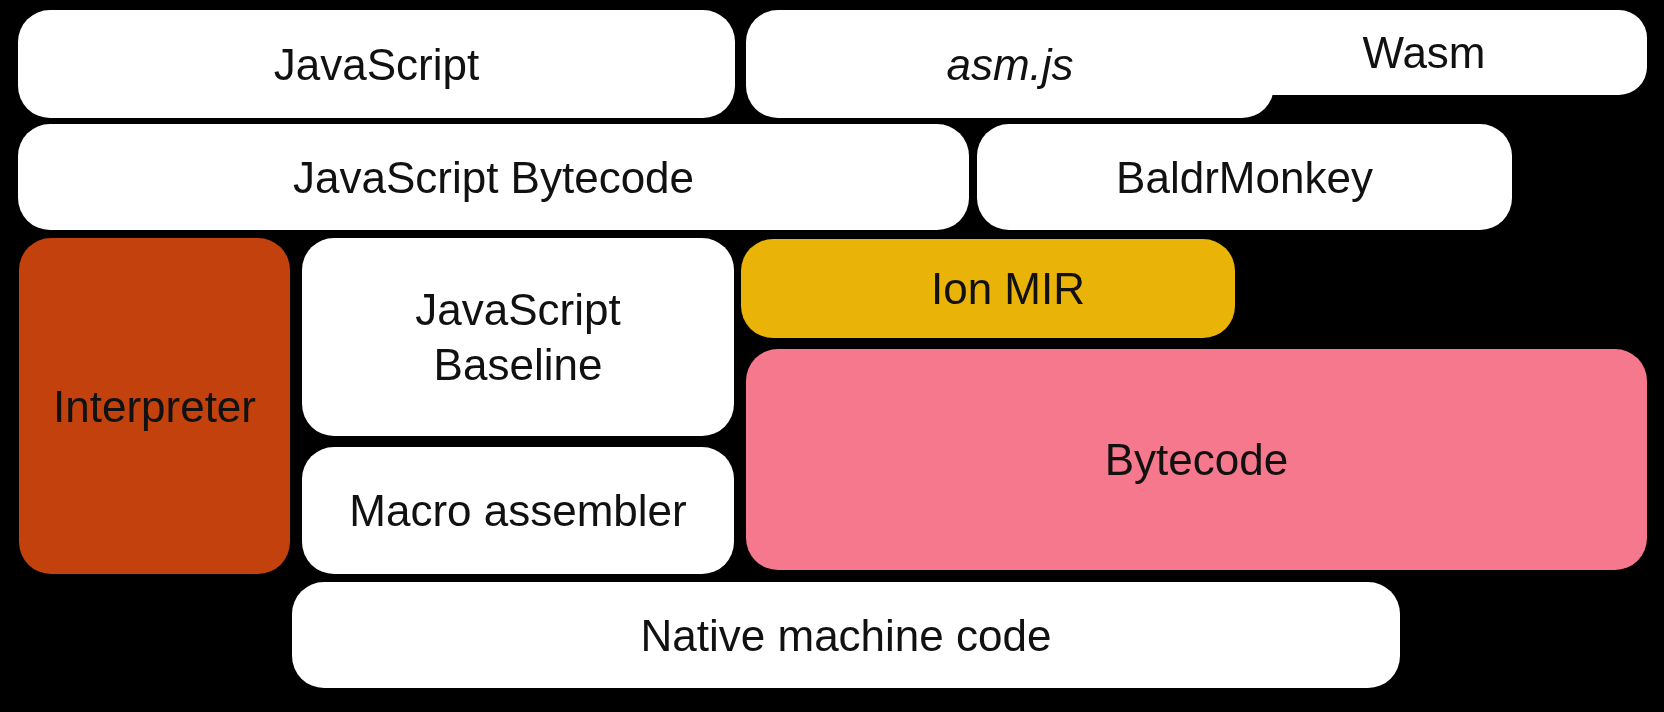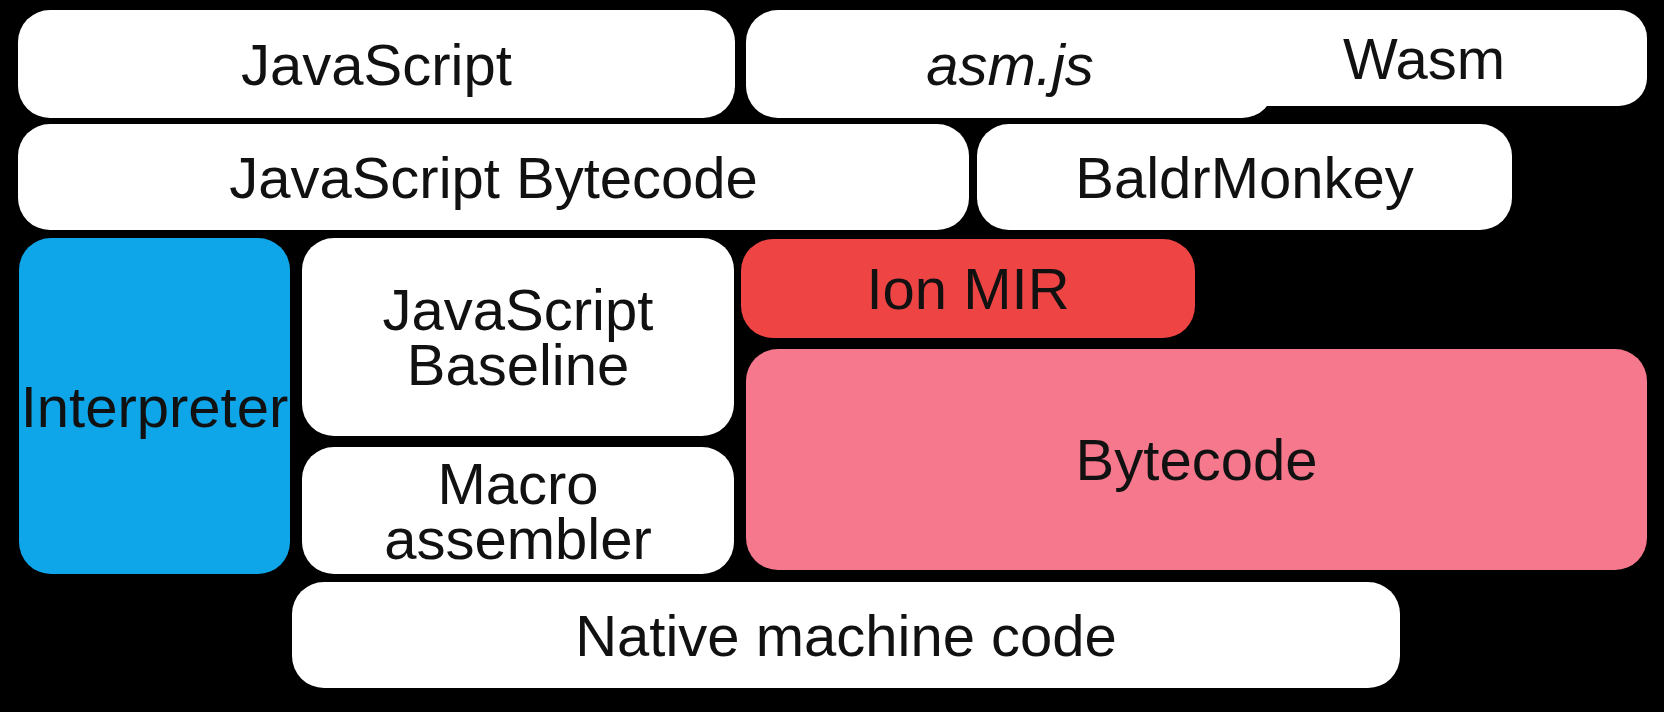--- a/index.html
+++ b/index.html
@@ -17,32 +17,32 @@
     overflow: hidden;
   }
   .box {
     position: absolute;
     background: #fff;
     border-radius: 32px;
     display: flex;
     align-items: center;
     justify-content: center;
     text-align: center;
-    font-size: 58px;
+    font-size: 44px;
     line-height: 55px;
     color: #111;
   }
-  .box.gray  { background: #0ea5e9; }
-  .box.green { background: #ef4444; }
+  .box.gray  { background: #c2410c; }
+  .box.green { background: #eab308; padding-left: 40px; }
   .box.pink  { background: #f5788c; }
 
   
   #box-javascript { left: 18px;   top: 10px;  width: 717px;  height: 108px; }
   #box-asmjs      { left: 746px;  top: 10px;  width: 528px;  height: 108px; font-style: italic; }
-  #box-wasm       { left: 1201px; top: 10px;  width: 446px;  height: 96px; border-radius: 28px; }
+  #box-wasm       { left: 1201px; top: 10px;  width: 446px;  height: 85px; border-radius: 28px; }
 
   
   #box-bytecode    { left: 18px;  top: 124px; width: 951px;  height: 106px; }
   #box-baldrmonkey { left: 977px; top: 124px; width: 535px;  height: 106px; }
 
   
   #box-interpreter { left: 19px;  top: 238px; width: 271px;  height: 336px; }
   #box-baseline    { left: 302px; top: 238px; width: 432px;  height: 198px; flex-direction: column; }
   #box-ionmir      { left: 741px; top: 239px; width: 454px;  height: 99px;  }
   #box-cranelift   { left: 746px; top: 349px; width: 901px;  height: 221px; }

